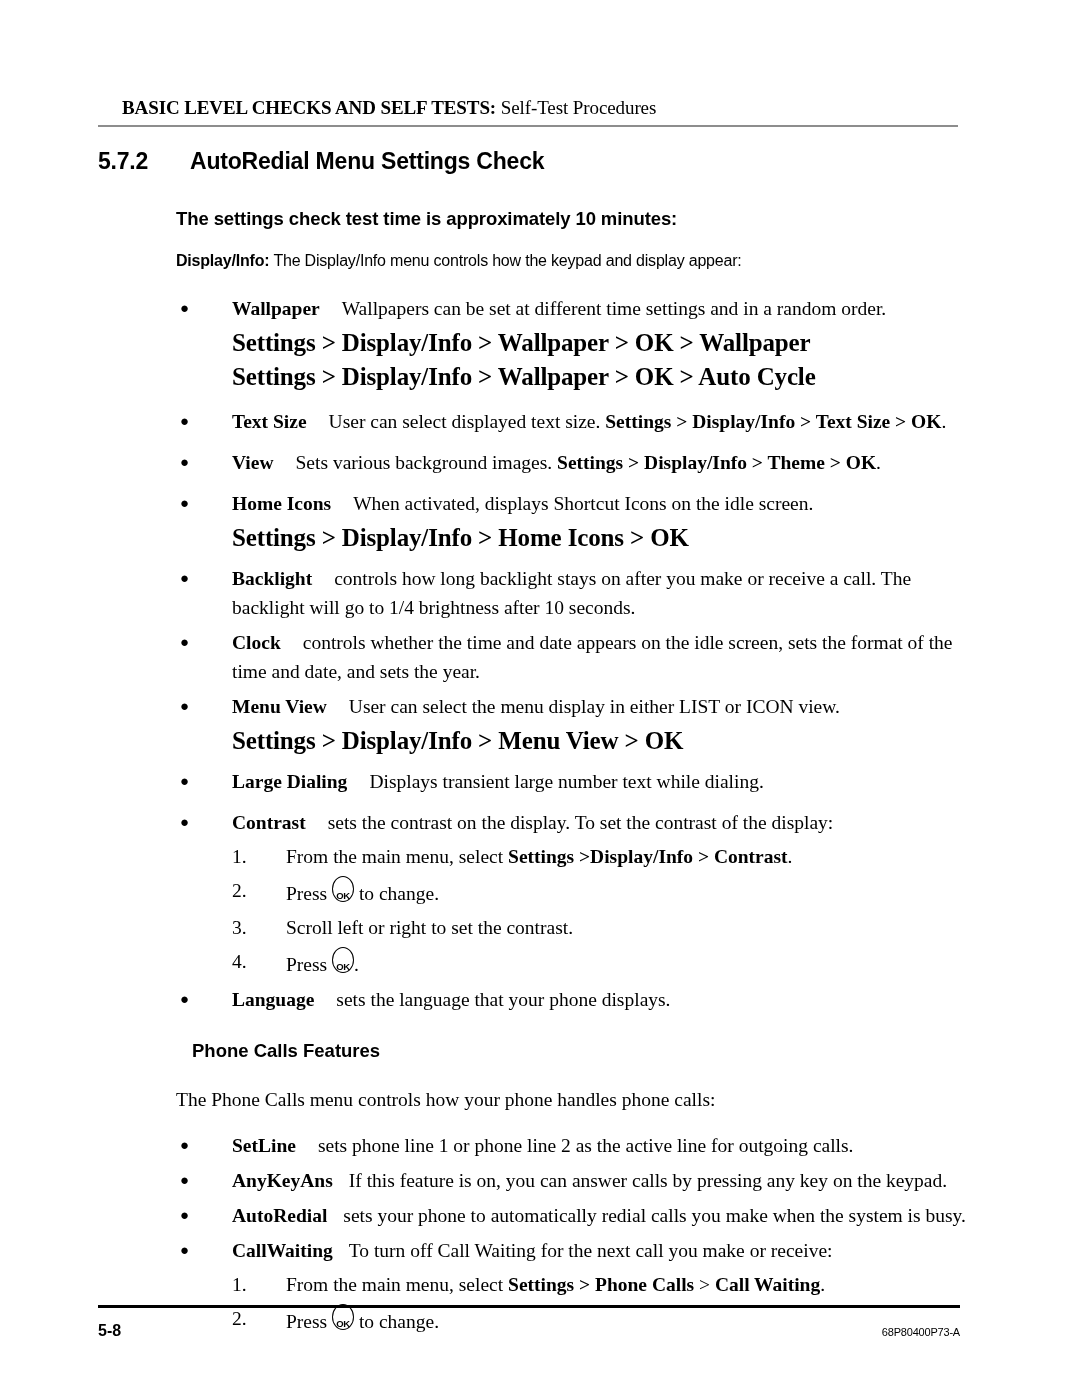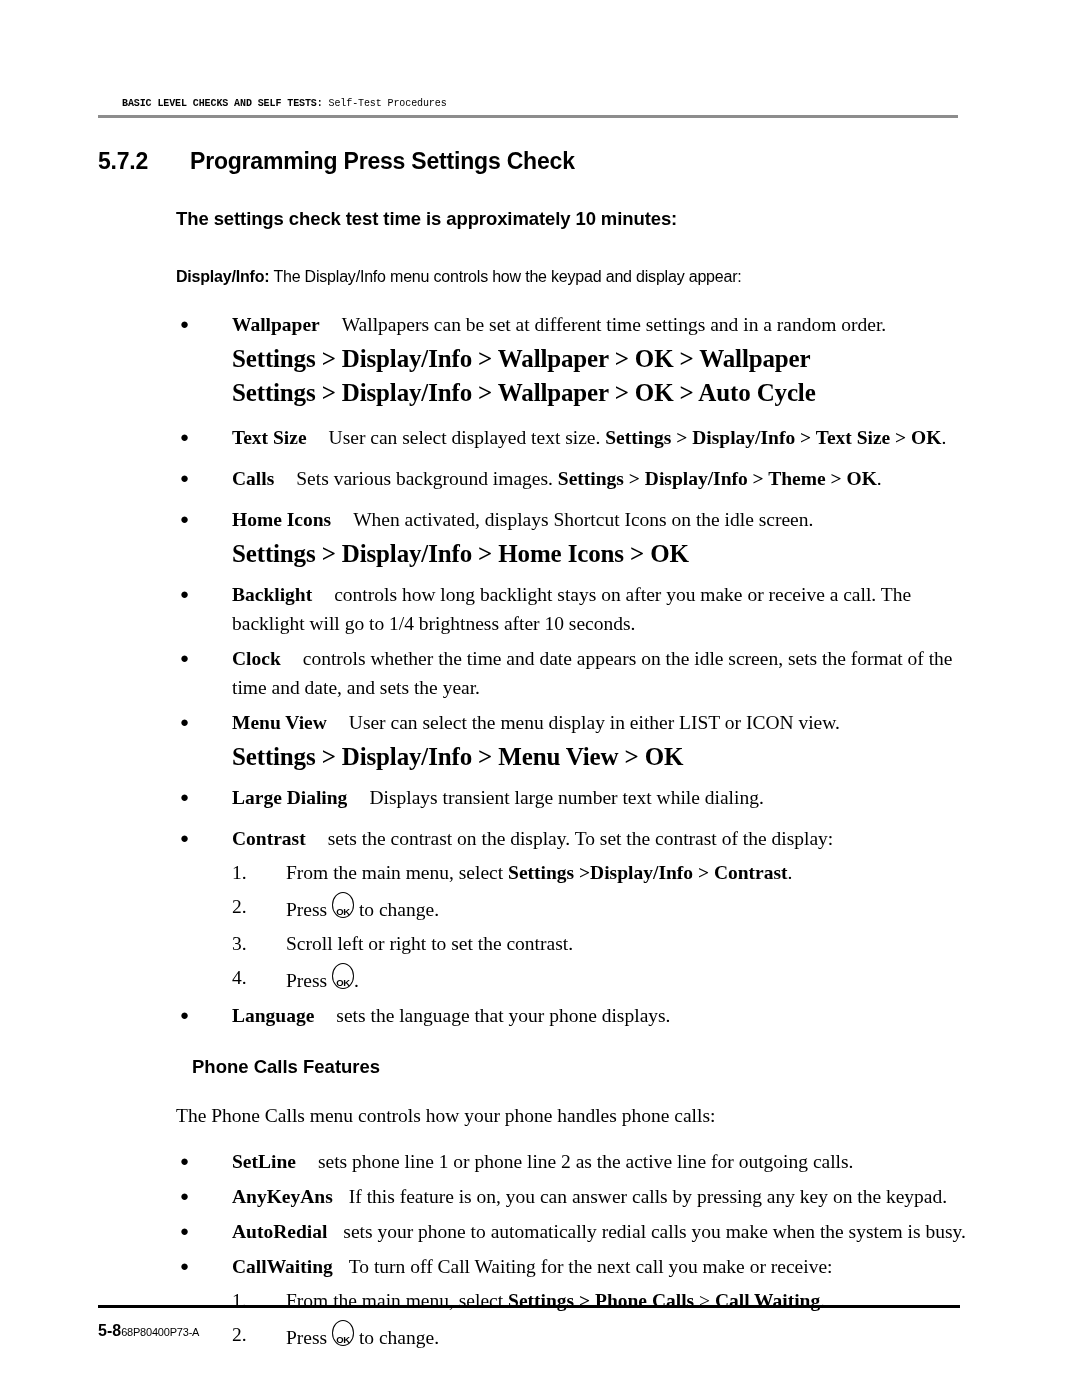--- a/index.html
+++ b/index.html
@@ -22,22 +22,22 @@
   }
 
   
   .header {
     position: absolute;
     left: 98px;
     top: 98px;
     width: 860px;
   }
   .header-text {
-    font-family: Liberation Mono, monospace;
-    font-size: 10px;
+    font-family: Liberation Serif, serif;
+    font-size: 19px;
     letter-spacing: -0.1px;
     white-space: nowrap;
     line-height: 1.1;
     padding-left: 24px;
   }
   .header-text .hdr-strong { font-weight: bold; }
   .header-rule {
     margin-top: 6px;
     height: 2.5px;
     background: #8d8d8d;
@@ -69,21 +69,21 @@
     font-size: 19.5px;
     line-height: 27px;
     margin: 0 0 18px 0;
   }
 
   .lead-bold {
     font-family: "Liberation Sans", "DejaVu Sans", sans-serif;
     font-weight: bold;
     font-size: 18.5px;
     line-height: 26px;
-    margin: 16px 0 32px 0;
+    margin: 16px 0 16px 0;
     letter-spacing: -0.1px;
   }
   .lead-mixed {
     font-family: "Liberation Sans", "DejaVu Sans", sans-serif;
     font-size: 16px;
     line-height: 26px;
     margin: 8px 0 20px 0;
     letter-spacing: -0.2px;
   }
   .lead-mixed b { font-weight: bold; }
@@ -167,57 +167,58 @@
     width: 862px;
   }
   .footer-rule {
     height: 2.5px;
     background: #000000;
     width: 862px;
   }
   .footer-row {
     margin-top: 14px;
     display: flex;
+    justify-content: space-between;
     align-items: baseline;
     font-family: "Liberation Sans", "DejaVu Sans", sans-serif;
   }
   .footer-page { font-weight: bold; font-size: 16px; }
   .footer-doc  { font-size: 11px; letter-spacing: -0.2px; }
 </style>
 </head>
 <body>
 
 <div class="page">
 
   <div class="header">
     <div class="header-text"><span class="hdr-strong">BASIC LEVEL CHECKS AND SELF TESTS:</span><span> Self-Test Procedures</span></div>
     <div class="header-rule"></div>
   </div>
 
-  <div class="section-heading"><span class="sec-num">5.7.2</span><span>Programming Press Settings Check</span></div>
+  <div class="section-heading"><span class="sec-num">5.7.2</span><span>AutoRedial Menu Settings Check</span></div>
 
   <div class="body-block">
 
 
     <div class="lead-bold">The settings check test time is approximately 10 minutes:</div>
 
     <div class="lead-mixed"><b>Display/Info:</b><span> The Display/Info menu controls how the keypad and display appear:</span></div>
 
     <div class="bullet-row">
       <span class="dot">●</span><span class="term">Wallpaper</span><span class="gap-lg"></span><span>Wallpapers can be set at different time settings and in a random order.</span>
     </div>
     <div class="path-line">Settings &gt; Display/Info &gt; Wallpaper &gt; OK &gt; Wallpaper</div>
     <div class="path-line">Settings &gt; Display/Info &gt; Wallpaper &gt; OK &gt; Auto Cycle</div>
 
     <div class="bullet-row" style="margin-top:16px;">
       <span class="dot">●</span><span class="term">Text Size</span><span class="gap-lg"></span><span>User can select displayed text size. </span><b>Settings &gt; Display/Info &gt; Text Size &gt; OK</b>.
     </div>
 
     <div class="bullet-row" style="margin-top:12px;">
-      <span class="dot">●</span><span class="term">Calls</span><span class="gap-lg"></span><span>Sets various background images. </span><b>Settings &gt; Display/Info &gt; Theme &gt; OK</b>.
+      <span class="dot">●</span><span class="term">View</span><span class="gap-lg"></span><span>Sets various background images. </span><b>Settings &gt; Display/Info &gt; Theme &gt; OK</b>.
     </div>
 
     <div class="bullet-row" style="margin-top:12px;">
       <span class="dot">●</span><span class="term">Home Icons</span><span class="gap-lg"></span><span>When activated, displays Shortcut Icons on the idle screen.</span>
     </div>
     <div class="path-line">Settings &gt; Display/Info &gt; Home Icons &gt; OK</div>
 
     <div class="bullet-row" style="margin-top:12px;">
       <span class="dot">●</span><span class="term">Backlight</span><span class="gap-lg"></span><span>controls how long backlight stays on after you make or receive a call. The backlight will go to 1/4 brightness after 10 seconds.</span>
     </div>

